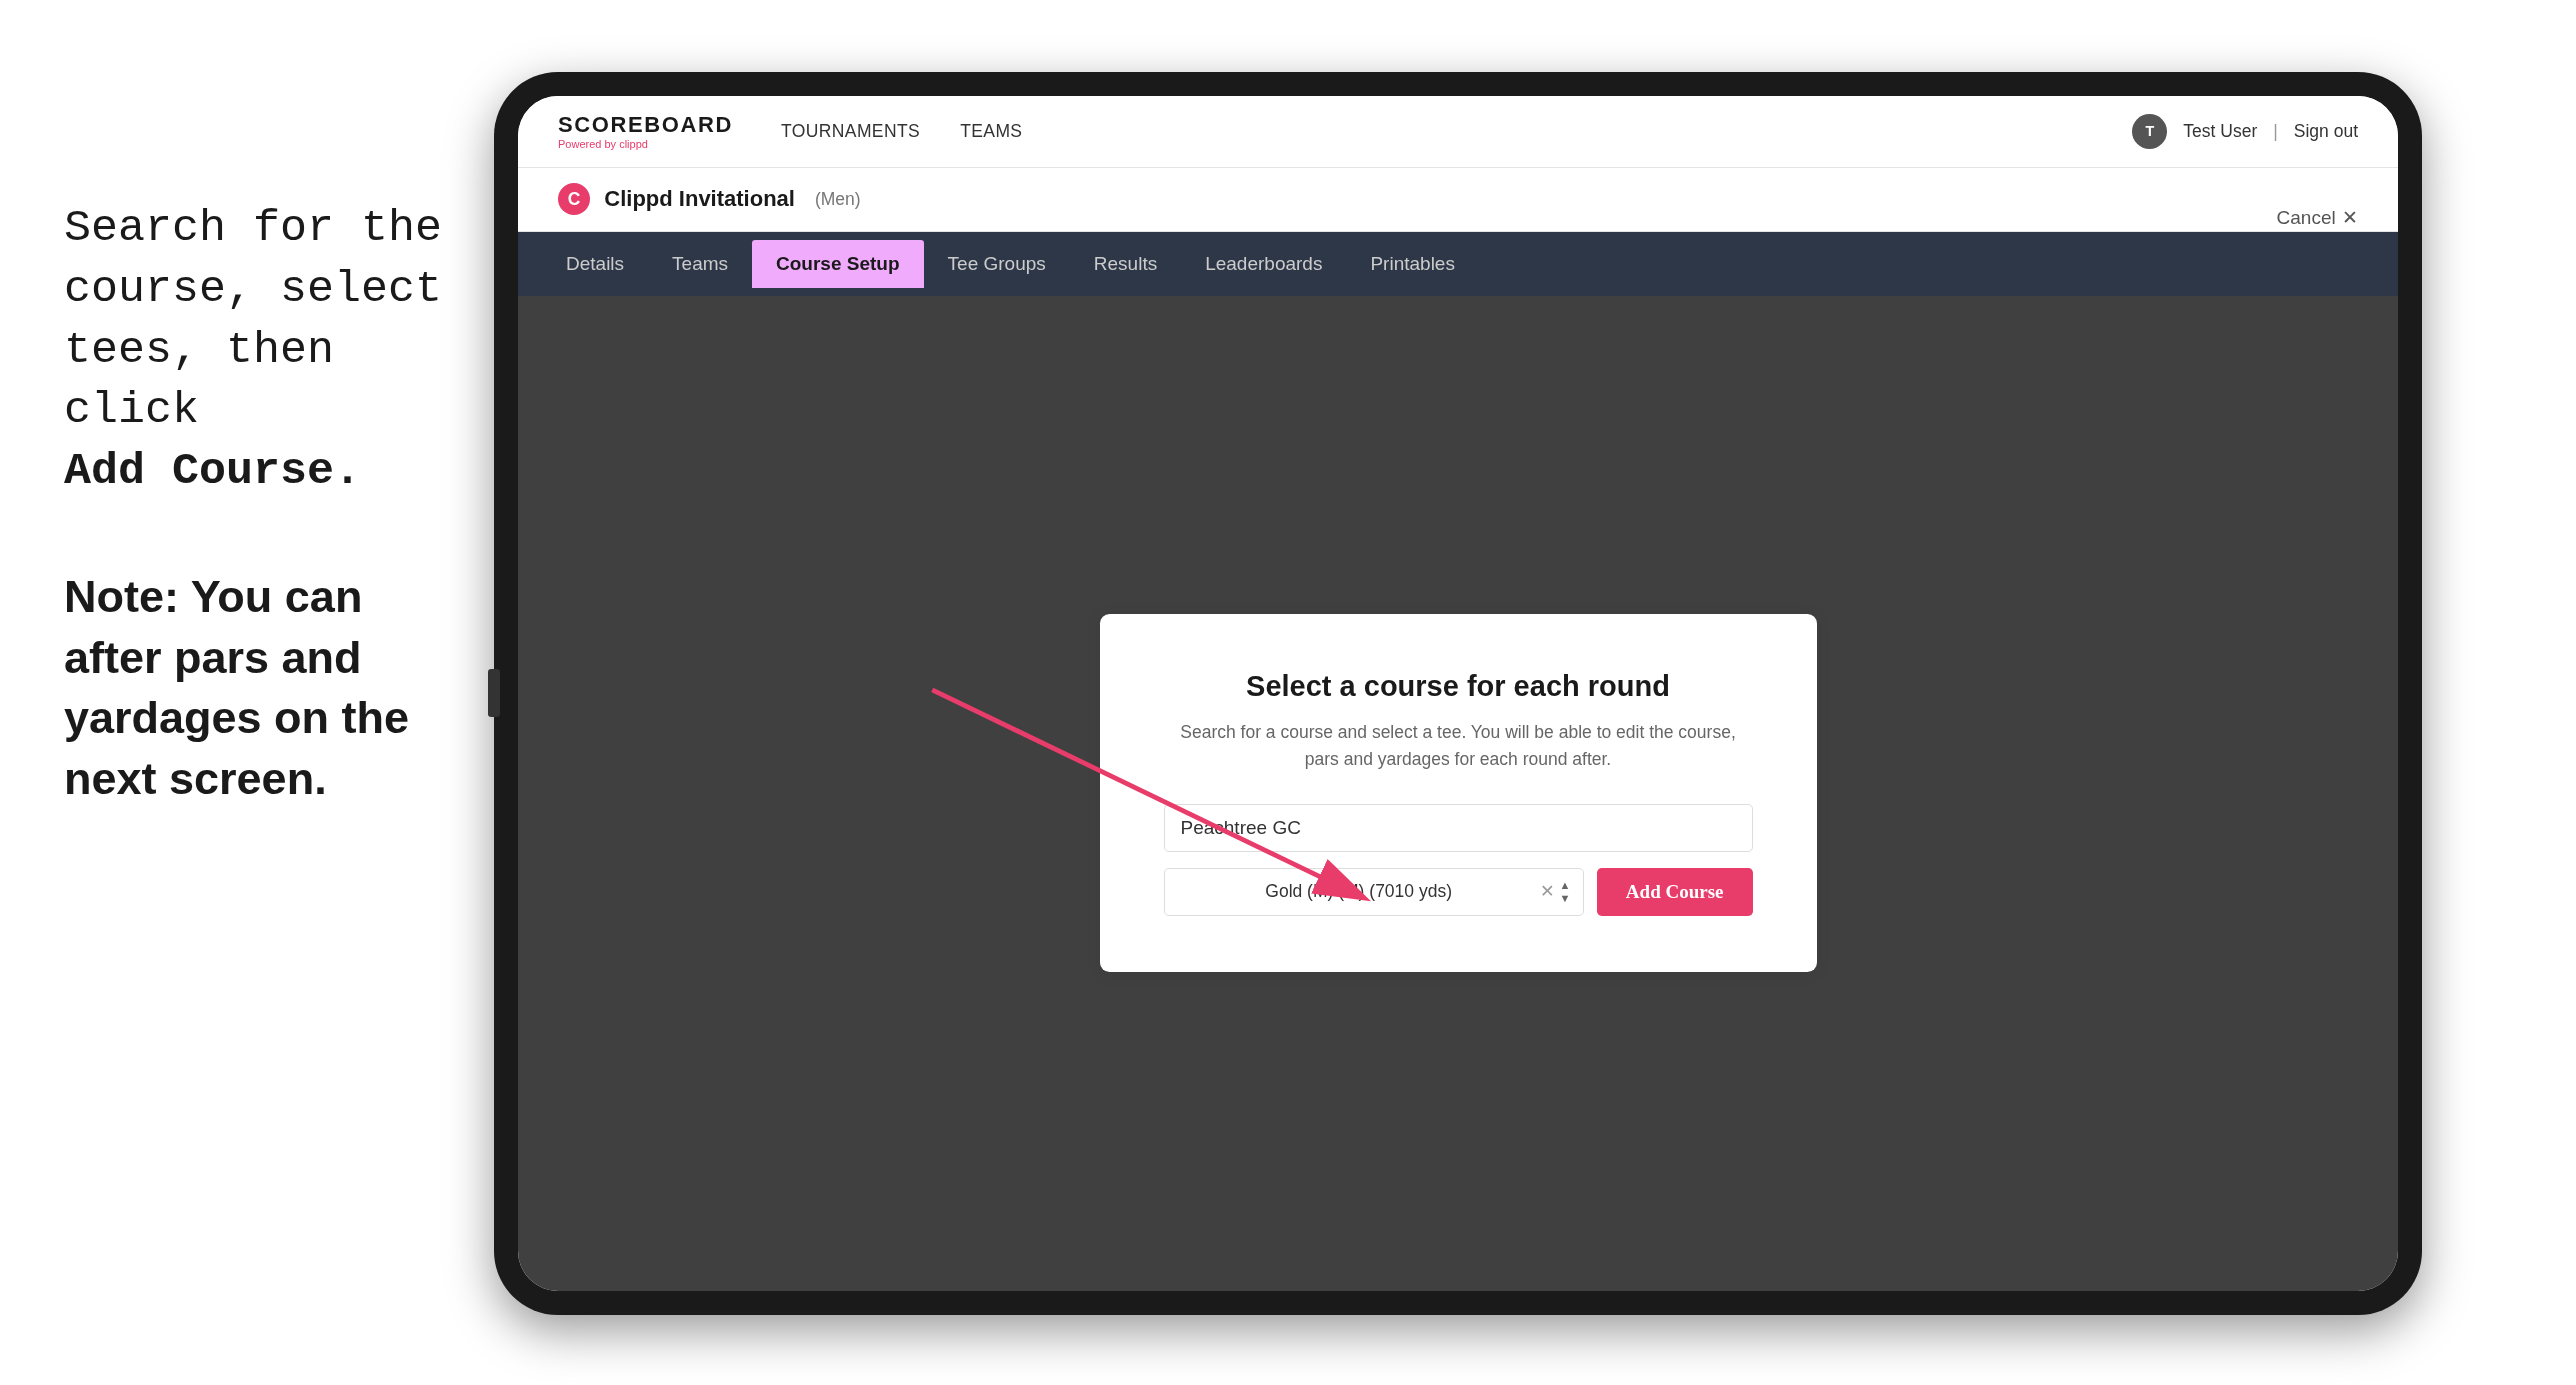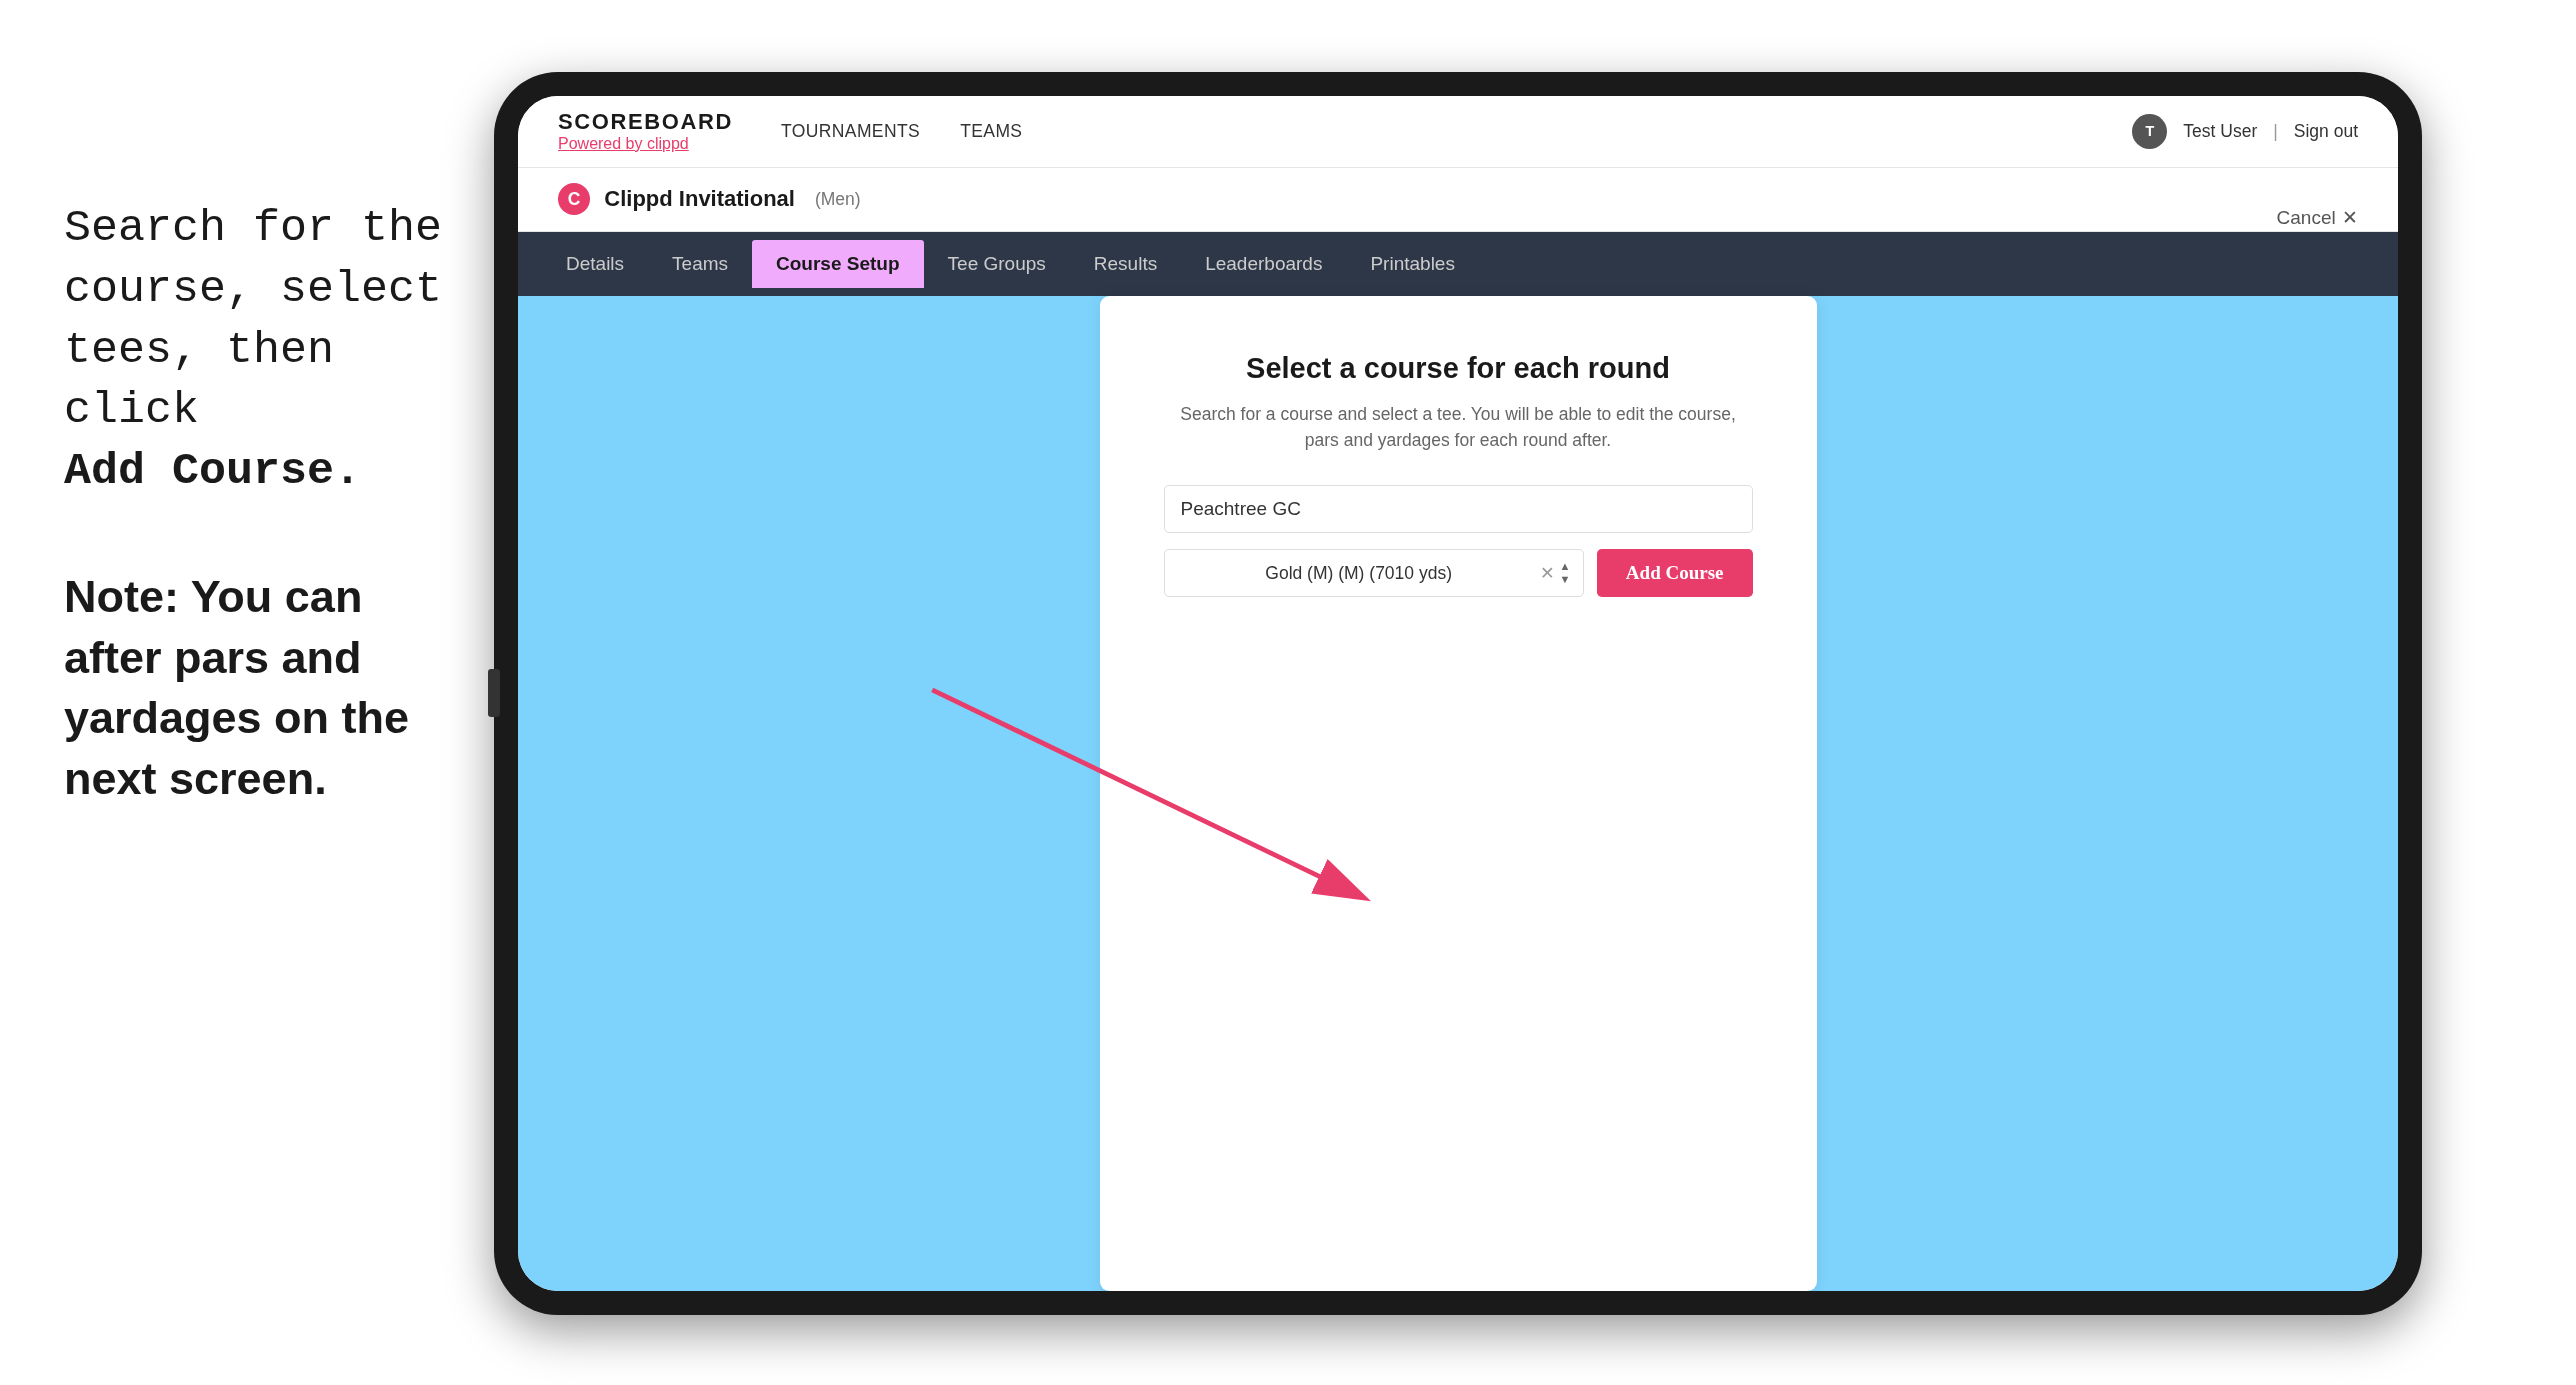--- a/index.html
+++ b/index.html
@@ -93,23 +93,22 @@
 
     .logo-title {
       font-size: 22px;
       font-weight: 800;
       letter-spacing: 1.6px;
       color: #1a1a1a;
       text-transform: uppercase;
     }
 
     .logo-subtitle {
-      font-size: 16px;
+      font-size: 11px;
       color: #e83c6b;
-      text-decoration: underline;
     }
 
     .nav-links {
       display: flex;
       gap: 40px;
       flex: 1;
     }
 
     .nav-link {
       font-size: 17.5px;
@@ -222,22 +221,23 @@
     .sub-nav-tab.active {
       background: #f0abfc;
       color: #1a1a1a;
       font-weight: 700;
       border-radius: 3.2px 3.2px 0 0;
     }
 
     
     .main-content {
       flex: 1;
-      background: #7dd3fc;
-      display: flex;
+      background: #404040;
+      display: flex;
+      align-items: center;
       justify-content: center;
       position: relative;
     }
 
     .course-select-card {
       background: #ffffff;
       border-radius: 9.6px;
       padding: 56px 64px;
       width: 717px;
       box-shadow: 0 1.6px 16px rgba(0,0,0,0.08);

